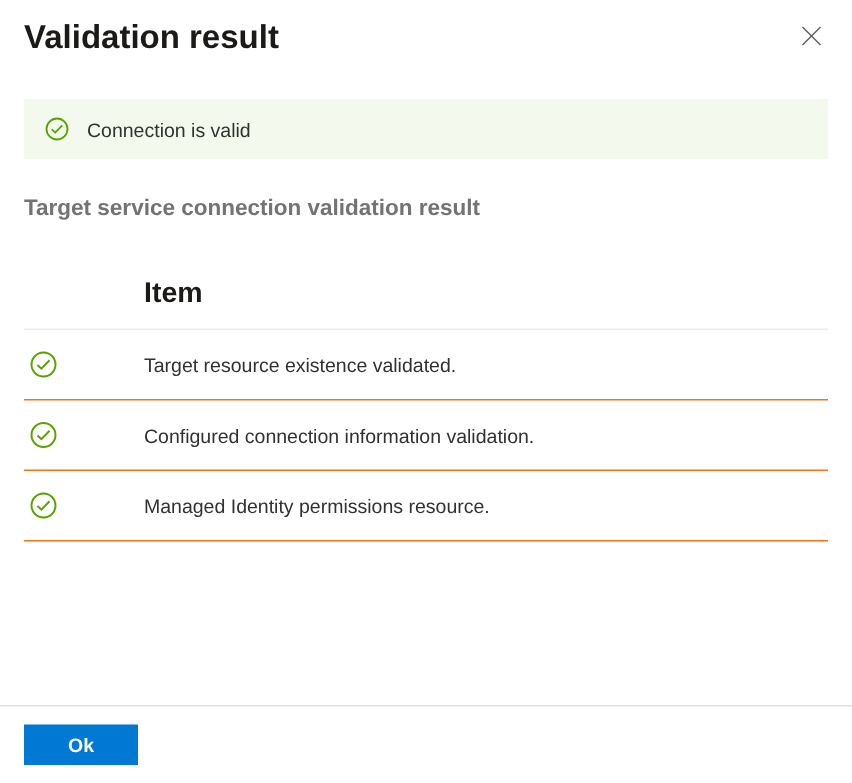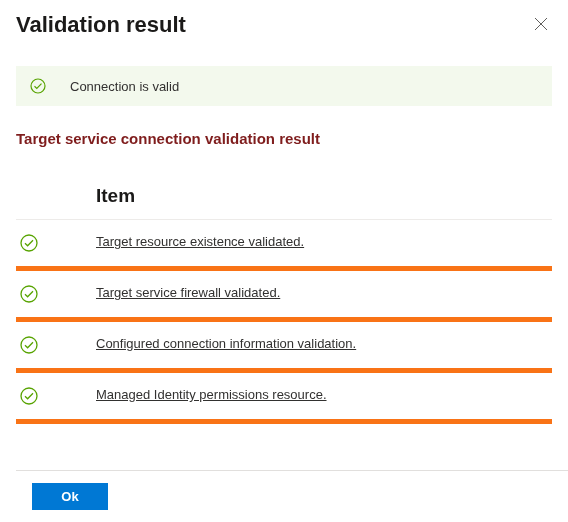--- a/index.html
+++ b/index.html
@@ -35,69 +35,69 @@
       cursor: pointer;
       padding: 4px;
       line-height: 1;
       font-weight: 300;
     }
     .banner {
       background: #f3f9ed;
       padding: 12px 14px;
       display: flex;
       align-items: center;
-      gap: 24px;
+      gap: 12px;
       margin-bottom: 24px;
     }
     .banner-text {
       font-size: 13px;
       color: #323130;
     }
     .subtitle {
       font-size: 15px;
       font-weight: 600;
-      color: #7f1d1d;
+      color: #737373;
       margin-bottom: 28px;
     }
     .table {
       width: 100%;
     }
     .table-header {
       display: flex;
       padding: 10px 0 12px 80px;
       font-size: 19px;
       font-weight: 600;
       color: #1b1a19;
       border-bottom: 1px solid #edebe9;
     }
     .table-row {
       display: flex;
+      align-items: center;
       padding: 14px 0;
-      border-bottom: 5px solid #f97316;
-      text-decoration: underline;
+      border-bottom: 1px solid #f97316;
     }
     .row-icon-cell {
       width: 80px;
       display: flex;
       align-items: center;
       padding-left: 4px;
     }
     .row-text {
       font-size: 13px;
       color: #323130;
     }
     .check-icon {
       display: inline-flex;
       align-items: center;
       justify-content: center;
     }
     .footer {
       position: absolute;
       bottom: 0;
-      left: 16px;
+      left: 0;
       right: 0;
       border-top: 1px solid #e1dfdd;
       padding: 12px 16px;
       background: #fff;
     }
     .ok-button {
       background: #0078d4;
       color: #ffffff;
       border: none;
       font-size: 13px;
@@ -144,31 +144,20 @@
         <span class="check-icon">
           <svg width="18" height="18" viewBox="0 0 18 18">
             <circle cx="9" cy="9" r="8" fill="none" stroke="#57a300" stroke-width="1.3"></circle>
             <path d="M5 9.3 L7.6 11.8 L13 6.2" fill="none" stroke="#57a300" stroke-width="1.3"></path>
           </svg>
         </span>
       </div>
       <span class="row-text">Target resource existence validated.</span>
     </div>
 
-    <div class="table-row">
-      <div class="row-icon-cell">
-        <span class="check-icon">
-          <svg width="18" height="18" viewBox="0 0 18 18">
-            <circle cx="9" cy="9" r="8" fill="none" stroke="#57a300" stroke-width="1.3"></circle>
-            <path d="M5 9.3 L7.6 11.8 L13 6.2" fill="none" stroke="#57a300" stroke-width="1.3"></path>
-          </svg>
-        </span>
-      </div>
-      <span class="row-text">Target service firewall validated.</span>
-    </div>
 
     <div class="table-row">
       <div class="row-icon-cell">
         <span class="check-icon">
           <svg width="18" height="18" viewBox="0 0 18 18">
             <circle cx="9" cy="9" r="8" fill="none" stroke="#57a300" stroke-width="1.3"></circle>
             <path d="M5 9.3 L7.6 11.8 L13 6.2" fill="none" stroke="#57a300" stroke-width="1.3"></path>
           </svg>
         </span>
       </div>

